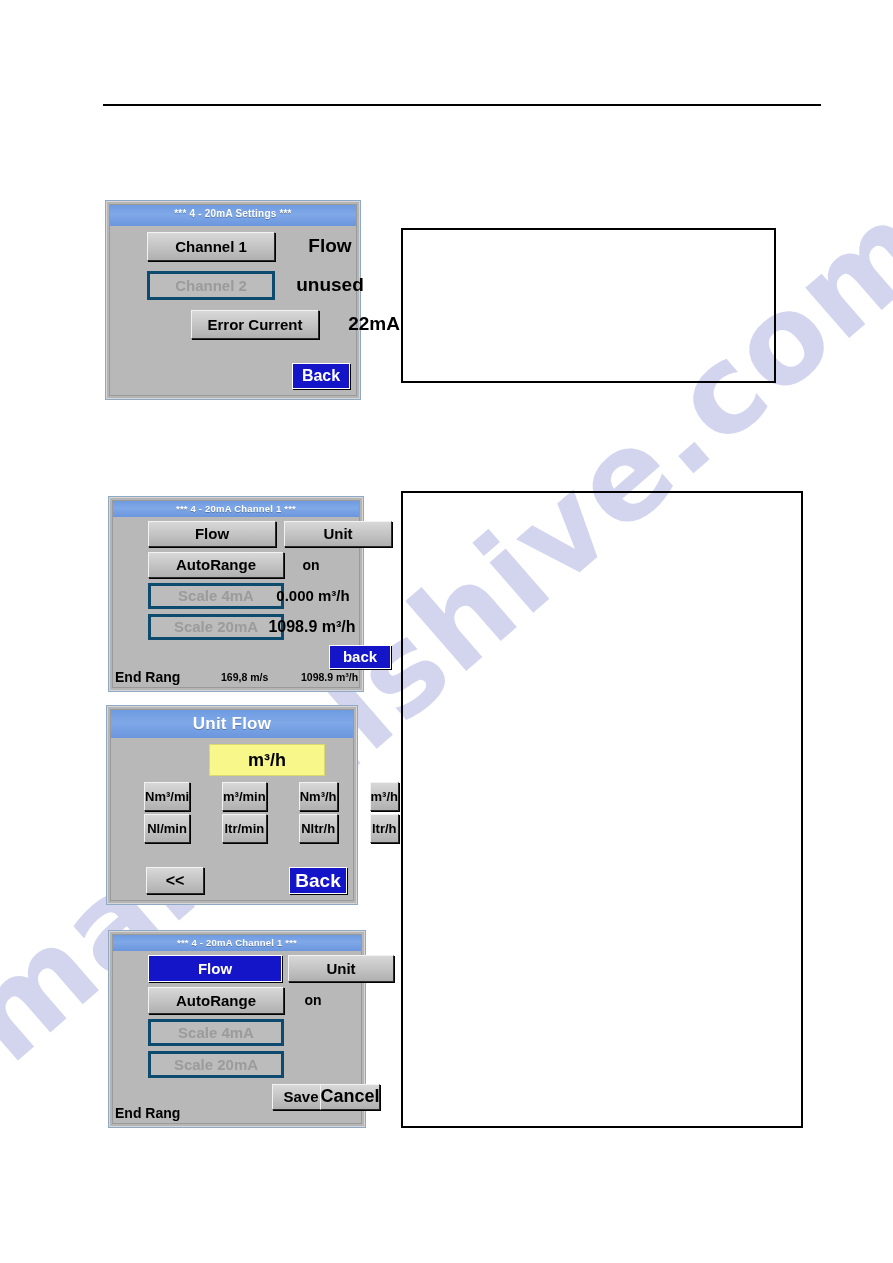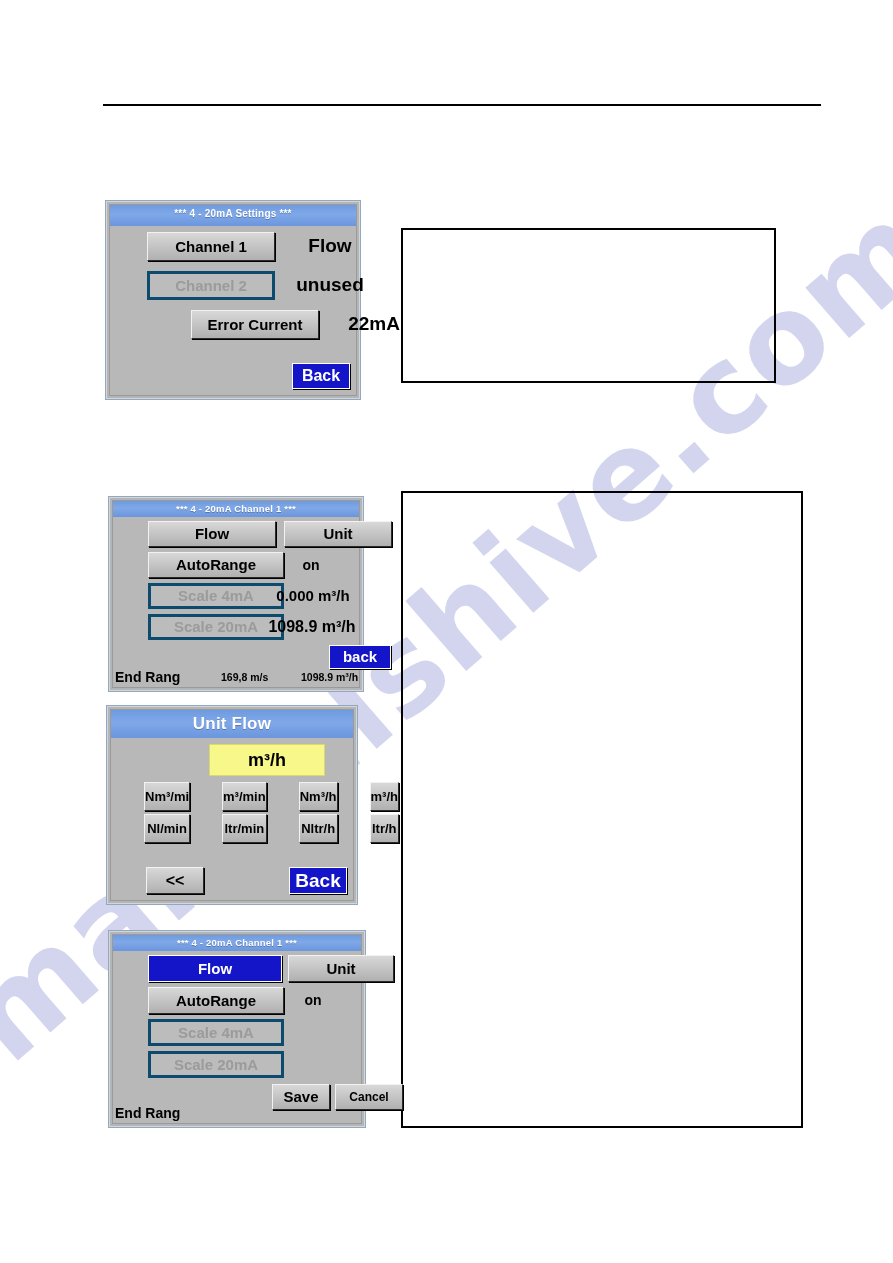--- a/index.html
+++ b/index.html
@@ -191,21 +191,21 @@
   
   #panel-ch1b { left: 108px; top: 930px; width: 258px; height: 198px; }
   #panel-ch1b .titlebar { font-size: 9.5px; padding: 2px 0 2px; }
   #ch1b-flow   { position: absolute; left: 6px;  top: 4px;   width: 134px; height: 27px; font-size: 15px; }
   #ch1b-unit   { position: absolute; left: 146px;top: 4px;   width: 106px; height: 27px; font-size: 15px; }
   #ch1b-auto   { position: absolute; left: 6px;  top: 36px;  width: 136px; height: 27px; font-size: 15px; }
   #ch1b-on     { position: absolute; left: 148px;top: 36px;  width: 104px; height: 27px; font-size: 14px; }
   #ch1b-s4     { position: absolute; left: 6px;  top: 68px;  width: 136px; height: 27px; font-size: 15px; }
   #ch1b-s20    { position: absolute; left: 6px;  top: 100px; width: 136px; height: 27px; font-size: 15px; }
   #ch1b-save   { position: absolute; left: 130px;top: 133px; width: 58px;  height: 26px; font-size: 15px; }
-  #ch1b-cancel { position: absolute; left: 193px;top: 133px; width: 68px;  height: 26px; font-size: 12px; }
+  #ch1b-cancel { position: absolute; left: 178px;top: 133px; width: 60px;  height: 26px; font-size: 18px; }
   #ch1b-endrow { position: absolute; left: 0; right: 0; bottom: 1px; height: 19px; display: flex; align-items: center; }
   #ch1b-endrow .er-label { margin-left: 2px; font-size: 14px; font-weight: bold; }
 </style>
 </head>
 <body>
 
 <div class="page-rule"></div>
 
 <div class="watermark">manualshive.com</div>
 

